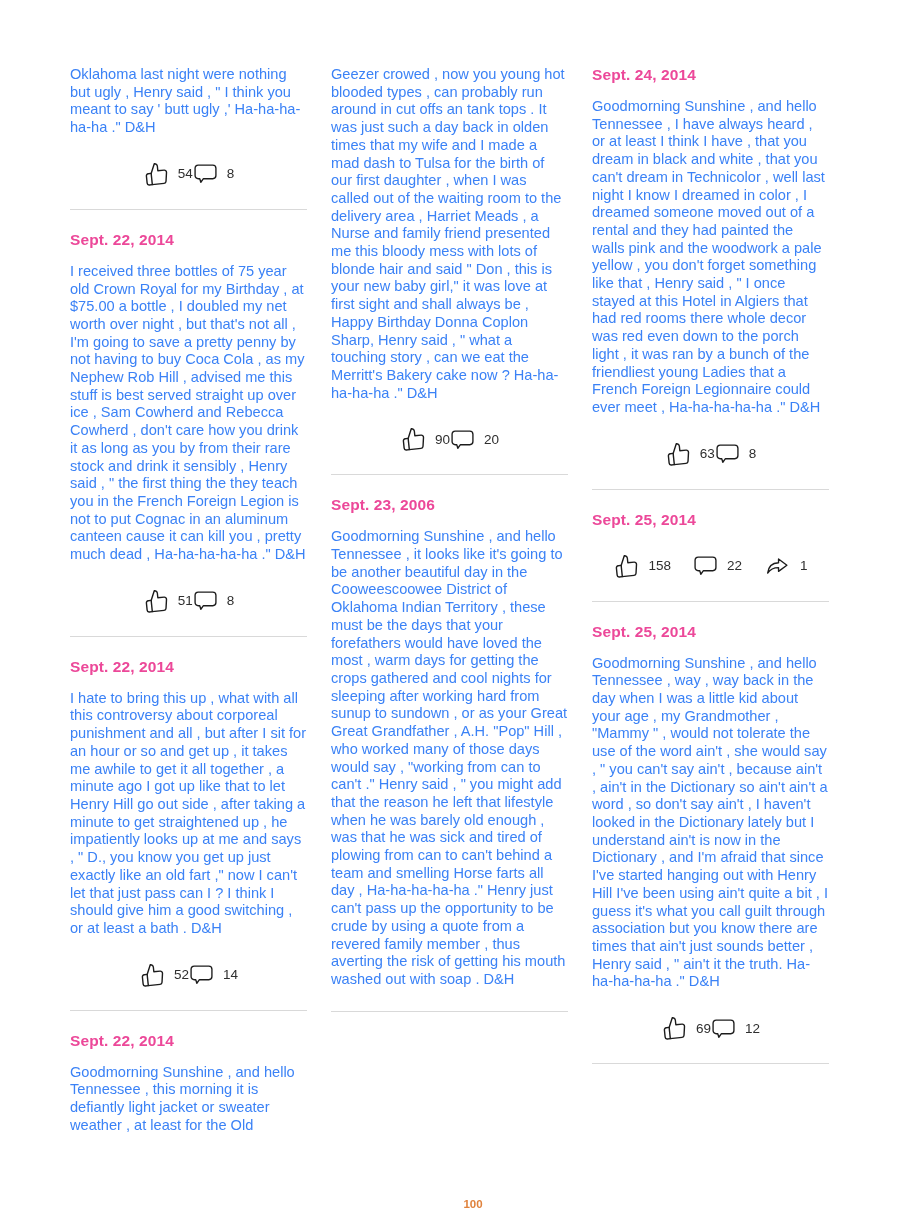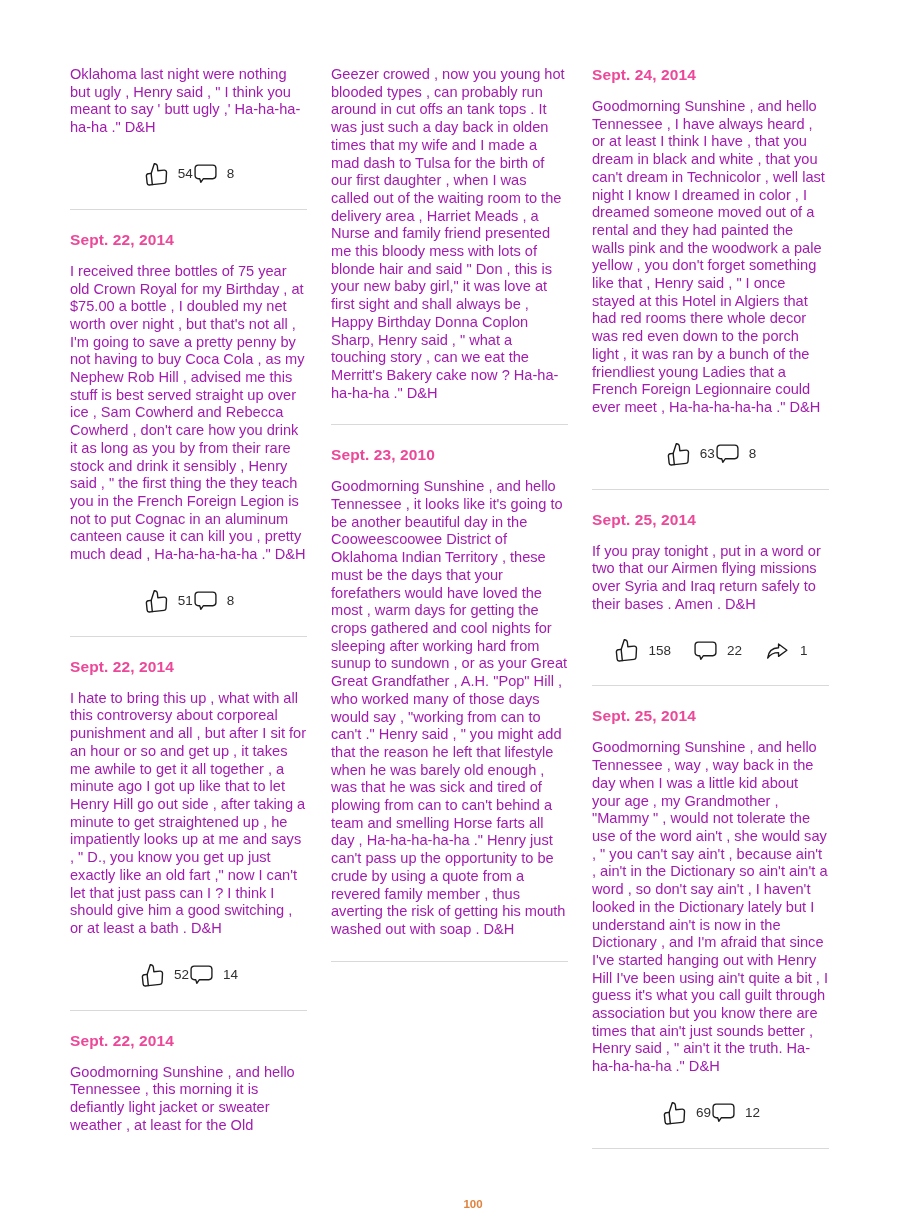--- a/index.html
+++ b/index.html
@@ -23,21 +23,21 @@
     margin: 0 0 14px 0;
     font-size: 15.5px;
     font-weight: 700;
     color: #ec4899;
     letter-spacing: 0.1px;
   }
   .post-body {
     margin: 0;
     font-size: 14.6px;
     line-height: 17.7px;
-    color: #a21caf;
+    color: #3b82f6;
   }
   .post-stats {
     display: flex;
     justify-content: center;
     align-items: center;
     margin-top: 24px;
   }
   .post-stats.three { gap: 22px; }
   .stat { display: flex; align-items: center; gap: 9px; }
   .count { font-size: 13.5px; color: #2f2f2f; }
@@ -160,25 +160,43 @@
         <h3 class="post-date">Sept. 22, 2014</h3>
         <p class="post-body">Goodmorning Sunshine , and hello Tennessee , this morning it is defiantly light jacket or sweater weather , at least for the Old</p>
       </article>
 
     </div>
 
     <div class="col">
 
       <article class="post">
         <p class="post-body">Geezer crowed , now you young hot blooded types , can probably run around in cut offs an tank tops . It was just such a day back in olden times that my wife and I made a mad dash to Tulsa for the birth of our first daughter , when I was called out of the waiting room to the delivery area , Harriet Meads , a Nurse and family friend presented me this bloody mess with lots of blonde hair and said " Don , this is your new baby girl," it was love at first sight and shall always be , Happy Birthday Donna Coplon Sharp, Henry said , " what a touching story , can we eat the Merritt's Bakery cake now ? Ha-ha-ha-ha-ha ." D&amp;H</p>
-        <hr class="divider">
-      </article>
-
-      <article class="post">
-        <h3 class="post-date">Sept. 23, 2010</h3>
+        <div class="post-stats">
+          <span class="stat">
+            <span class="icon thumb">
+                <svg width="26" height="26" viewBox="0 0 24 24">
+                  <use href="#thumb-icon-def"></use>
+                </svg>
+              </span>
+            <span class="count">90</span>
+          </span>
+          <span class="stat">
+            <span class="icon">
+                <svg width="25" height="23" viewBox="0 0 24 22">
+                  <use href="#bubble-icon-def"></use>
+                </svg>
+              </span>
+            <span class="count">20</span>
+          </span>
+        </div>
+        <hr class="divider">
+      </article>
+
+      <article class="post">
+        <h3 class="post-date">Sept. 23, 2006</h3>
         <p class="post-body">Goodmorning Sunshine , and hello Tennessee , it looks like it's going to be another beautiful day in the Cooweescoowee District of Oklahoma Indian Territory , these must be the days that your forefathers would have loved the most , warm days for getting the crops gathered and cool nights for sleeping after working hard from sunup to sundown , or as your Great Great Grandfather , A.H. "Pop" Hill , who worked many of those days would say , "working from can to can't ." Henry said , " you might add that the reason he left that lifestyle when he was barely old enough , was that he was sick and tired of plowing from can to can't behind a team and smelling Horse farts all day , Ha-ha-ha-ha-ha ." Henry just can't pass up the opportunity to be crude by using a quote from a revered family member , thus averting the risk of getting his mouth washed out with soap . D&amp;H</p>
         <hr class="divider">
       </article>
 
     </div>
 
     <div class="col">
 
       <article class="post">
         <h3 class="post-date">Sept. 24, 2014</h3>
@@ -199,21 +217,20 @@
                 </svg>
               </span>
             <span class="count">8</span>
           </span>
         </div>
         <hr class="divider">
       </article>
 
       <article class="post">
         <h3 class="post-date">Sept. 25, 2014</h3>
-        <p class="post-body">If you pray tonight , put in a word or two that our Airmen flying missions over Syria and Iraq return safely to their bases . Amen . D&amp;H</p>
         <div class="post-stats three">
           <span class="stat">
             <span class="icon thumb">
                 <svg width="26" height="26" viewBox="0 0 24 24">
                   <use href="#thumb-icon-def"></use>
                 </svg>
               </span>
             <span class="count">158</span>
           </span>
           <span class="stat">

